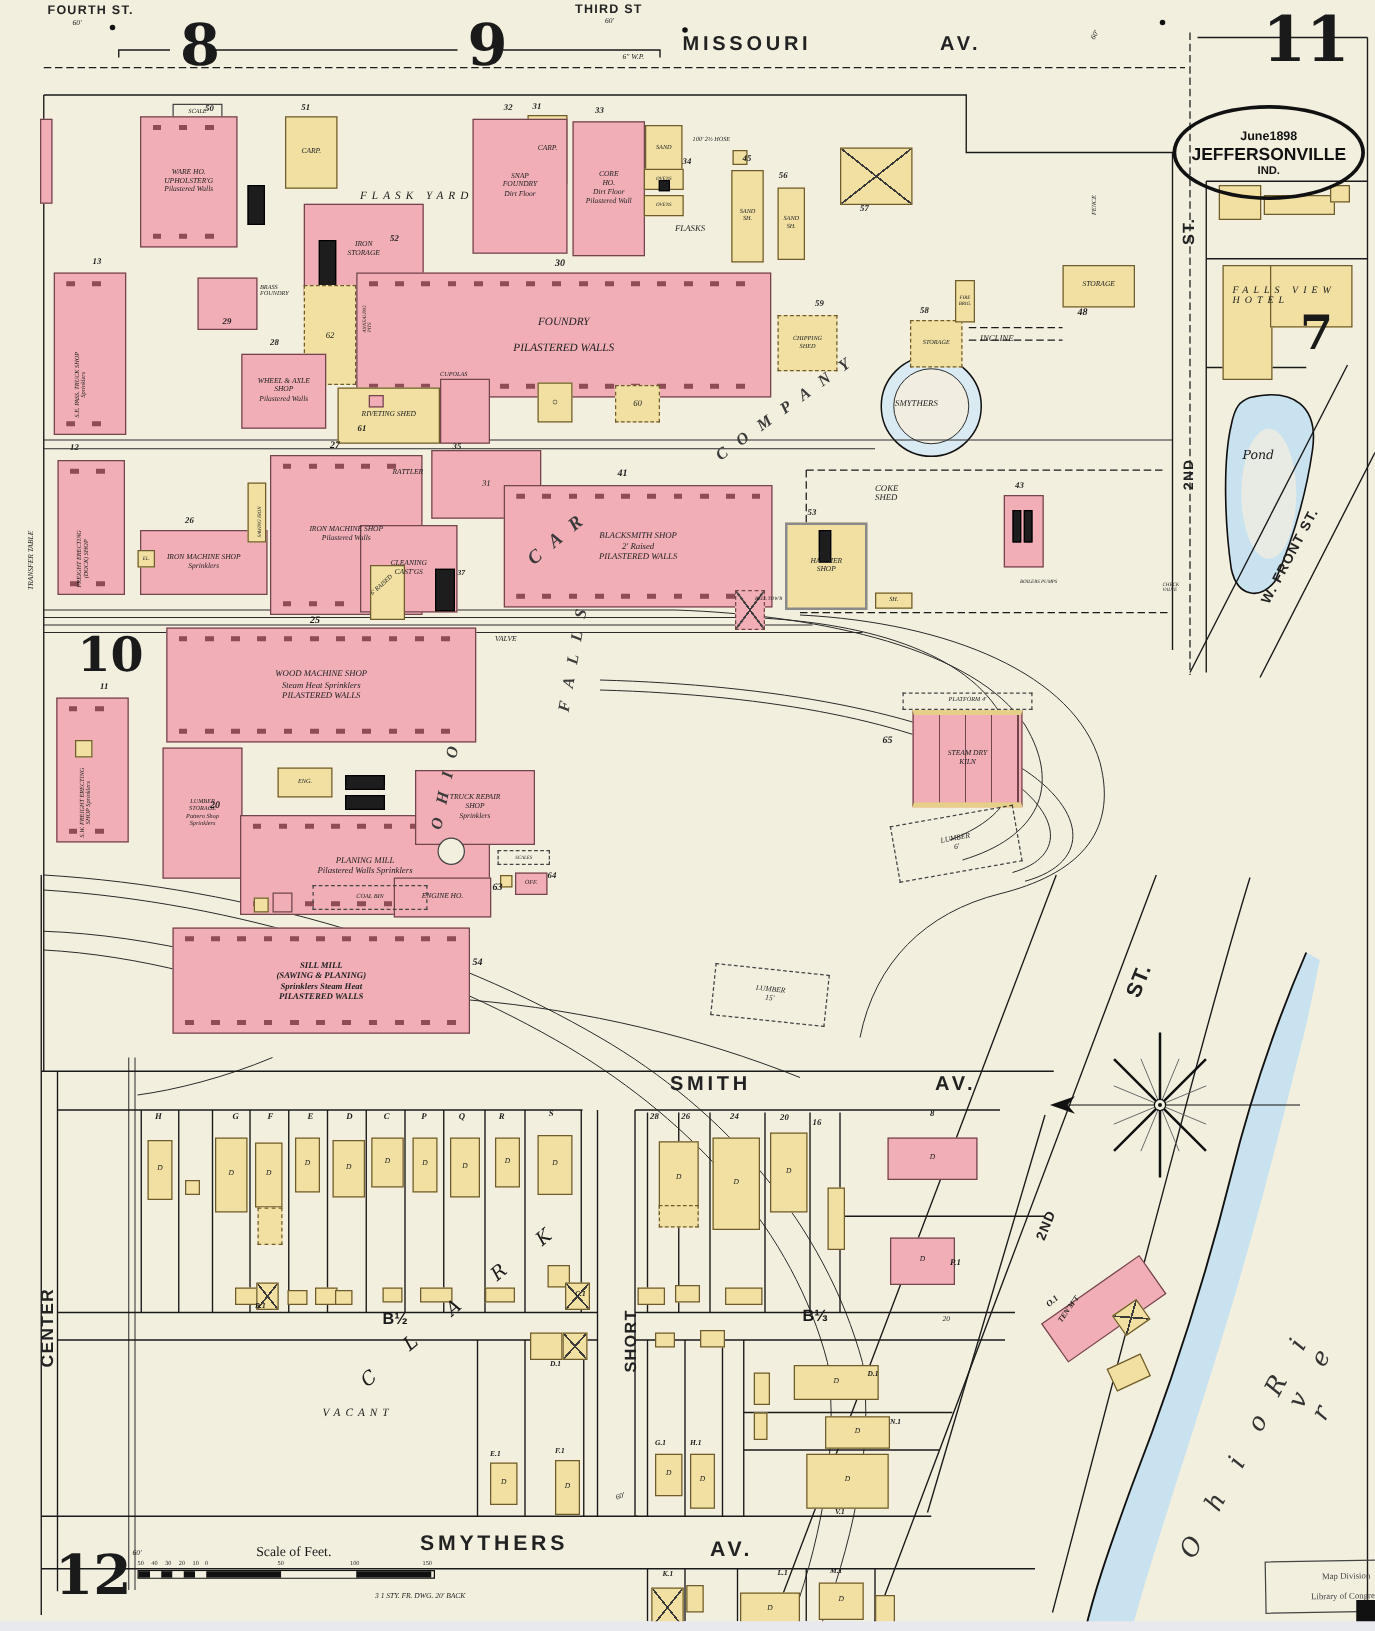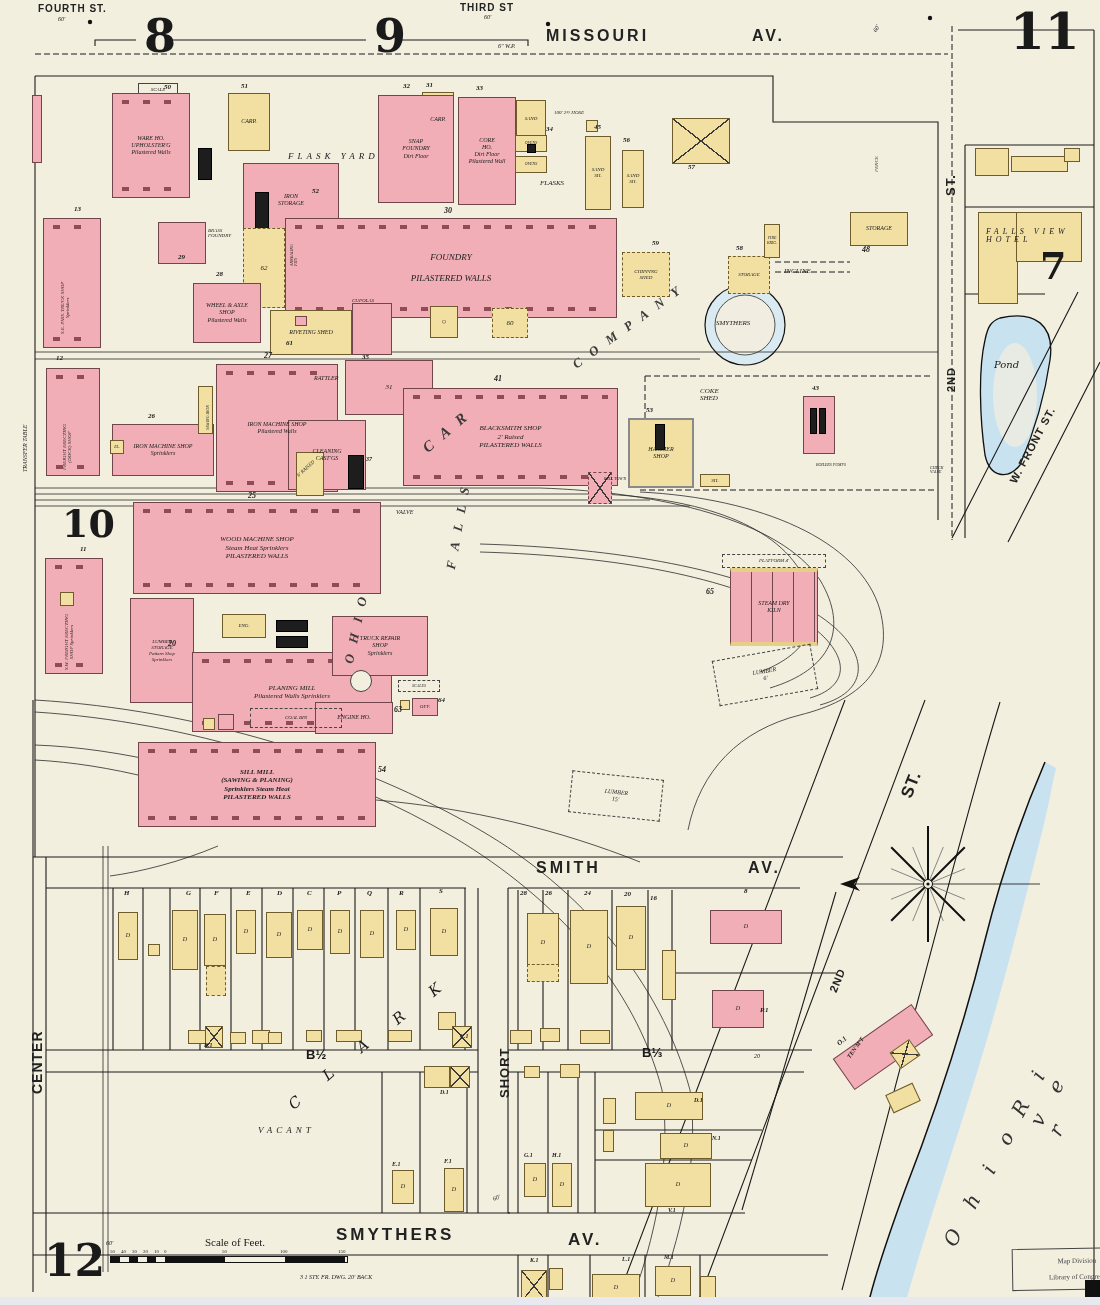--- a/index.html
+++ b/index.html
@@ -595,20 +595,25 @@
       <div class="mlab num" style="left: 664px; top: 1254px; font-size: 6px;">M.1</div>
       <div class="mlab num" style="left: 836px; top: 1042px; font-size: 7px; transform: rotate(-40deg);">O.1</div>
       <div class="mlab num" style="left: 846px; top: 1056px; font-size: 6px; transform: rotate(-55deg);">TEN'M'T</div>
       <div class="mlab scr" style="left: 286px; top: 1101px; font-size: 15px; transform: rotate(-40deg);">C</div>
       <div class="mlab scr" style="left: 320px; top: 1072px; font-size: 15px; transform: rotate(-40deg);">L</div>
       <div class="mlab scr" style="left: 354px; top: 1044px; font-size: 15px; transform: rotate(-40deg);">A</div>
       <div class="mlab scr" style="left: 390px; top: 1016px; font-size: 15px; transform: rotate(-40deg);">R</div>
       <div class="mlab scr" style="left: 426px; top: 988px; font-size: 15px; transform: rotate(-40deg);">K</div>
     </div>
 
+  <div class="stamp">
+    <span class="l1">June1898</span>
+    <span class="l2">JEFFERSONVILLE</span>
+    <span class="l3">IND.</span>
+  </div>
 
   <div class="locstamp">
     <span>Map Division</span>
     <span>Library of Congress</span>
   </div>
 
   <div class="scalebar">
     <div class="ttl">Scale of Feet.</div>
     <div class="ticks">
       <span style="left:0">50</span>

